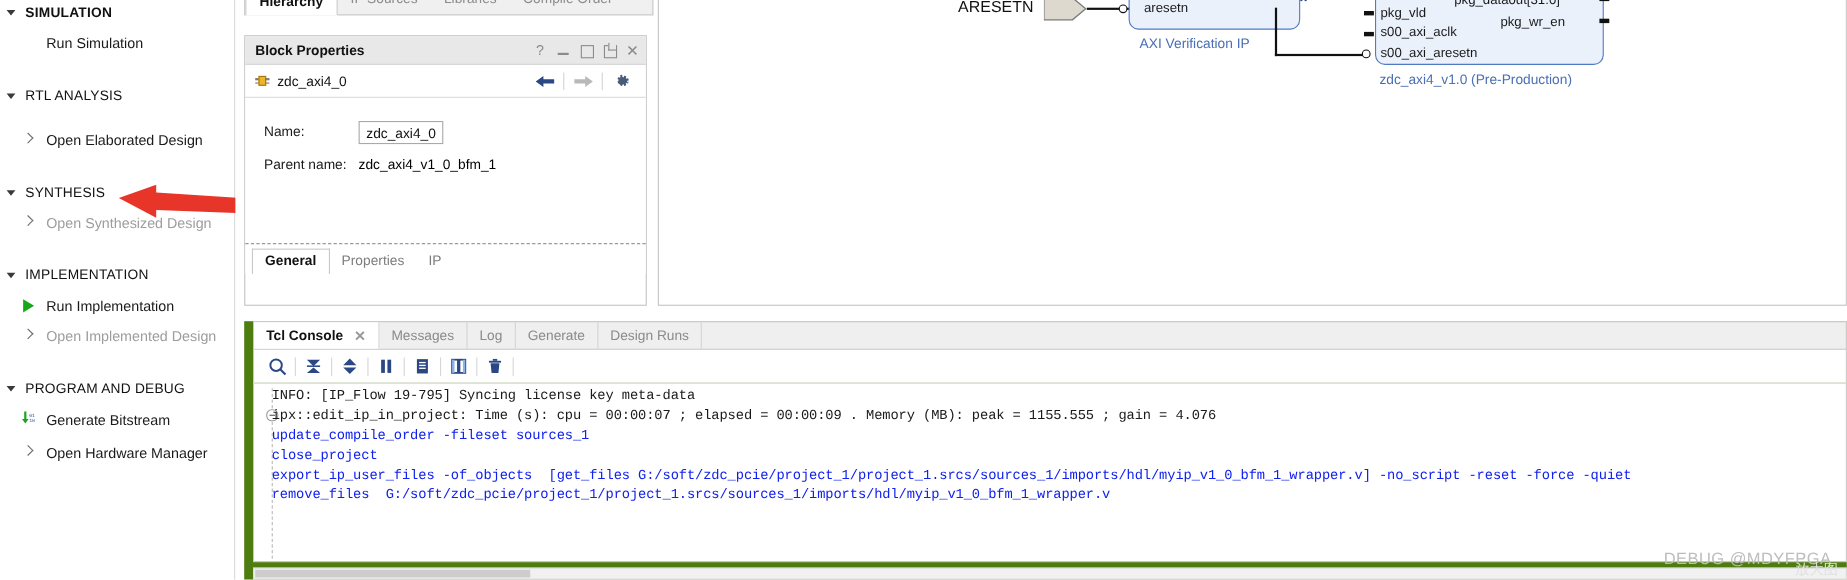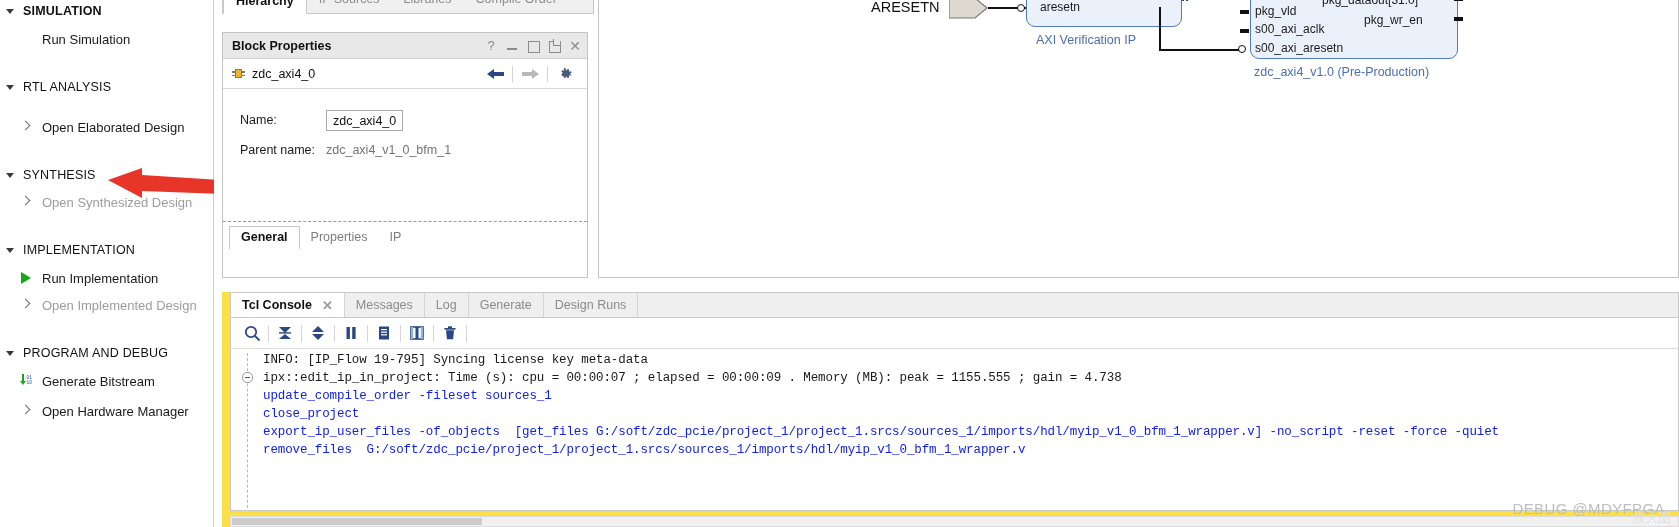--- a/index.html
+++ b/index.html
@@ -116,21 +116,21 @@
   .navbtn { width: 28px; height: 22px; display:flex; align-items:center; justify-content:center; }
   .sep-v { width:1px; height:16px; background:#d4d4d4; margin: 0 3px; }
 
   #bp-body { position: relative; height: 160px; background: #fff; padding: 16px 0 0 0; }
   .prop-row { display: flex; align-items: center; height: 30px; padding-left: 17px; font-size: 12.5px; color: #1a1a1a; }
   .prop-label { width: 86px; flex: 0 0 86px; }
   .prop-input {
     border: 1px solid #a9a9a9; background: #fff; padding: 2px 6px;
     font-size: 12.5px; color: #111; min-width: 58px; height: 21px; line-height: 16px;
   }
-  .prop-value { font-size: 12.5px; color: #737373; }
+  .prop-value { font-size: 12.5px; color: #000000; }
 
   #bp-foot {
     position: absolute; left: 0; bottom: 0; width: 100%; height: 28px;
     border-top: 1px dashed #9a9a9a;
     display: flex; align-items: flex-end; padding-left: 6px; font-size: 12.5px;
   }
   #bp-foot .tab { padding: 3px 11px 5px 11px; color: #7d7d7d; }
   #bp-foot .tab.active { color: #111; font-weight: bold; border: 1px solid #c8c8c8; border-bottom: none; background: #fff; }
 
   
@@ -149,21 +149,21 @@
   .port-label { position: absolute; font-size: 12px; color: #1a1a1a; white-space: nowrap; }
   .ext-label { position: absolute; font-size: 14.5px; color: #111; white-space: nowrap; }
   .wire { position: absolute; background: #111; }
   .pin-sq { position: absolute; width: 9px; height: 4px; background: #111; }
   .pin-circ { position: absolute; width: 8px; height: 8px; border: 1.6px solid #111; border-radius: 50%; background: #fff; }
   .dot { position: absolute; width: 5px; height: 5px; background: #111; }
 
   
   #console-panel {
     position: absolute; left: 222px; top: 292px; width: 1457px; height: 235px;
-    background: #fde047;
+    background: #4d7c0f;
   }
   #console-tabs {
     position: absolute; left: 8px; top: 0; width: 1449px; height: 26px;
     background: #efefef; border: 1px solid #c8c8c8; display: flex; align-items: stretch; font-size: 12.5px;
   }
   #console-tabs .ctab {
     display: flex; align-items: center; padding: 0 11px; color: #8b8b8b;
     border-right: 1px solid #d4d4d4;
   }
   #console-tabs .ctab.active {
@@ -186,21 +186,21 @@
   }
   .gutline { position: absolute; left: 8px; width: 1px; background: #b8b8b8; }
   .fold-box {
     position: absolute; left: 3px; width: 11px; height: 11px;
     border: 1px solid #9a9a9a; border-radius: 5px; background: #fff;
   }
   .fold-box::before {
     content: ""; position: absolute; left: 2px; top: 4px; width: 5px; height: 1px; background: #555;
   }
   .cline {
-    position: absolute; left: 32px; font-family: "Liberation Mono", monospace;
+    position: absolute; left: 16px; font-family: "Liberation Mono", monospace;
     font-size: 12.5px; white-space: pre; letter-spacing: -0.1px;
   }
   .cline.info { color: #1a1a1a; }
   .cline.cmd { color: #1020ee; }
 
   
   #h-scroll {
     position: absolute; left: 8px; bottom: 0px; width: 1449px; height: 11px;
     background: #f1f1f1; border: 1px solid #dcdcdc;
   }
@@ -496,21 +496,21 @@
       </span>
       <span class="tsep"></span>
     </div>
 
     <div id="console-body">
 
       <div class="gutline" style="left:16px; top:4px; height:155px; border-left:1px dashed #b8b8b8; background:none; width:0;"></div>
       <div class="fold-box" style="left:11px; top:23px;"></div>
 
       <div class="cline info" style="top:4px;">INFO: [IP_Flow 19-795] Syncing license key meta-data</div>
-      <div class="cline info" style="top:22px;">ipx::edit_ip_in_project: Time (s): cpu = 00:00:07 ; elapsed = 00:00:09 . Memory (MB): peak = 1155.555 ; gain = 4.738</div>
+      <div class="cline info" style="top:22px;">ipx::edit_ip_in_project: Time (s): cpu = 00:00:07 ; elapsed = 00:00:09 . Memory (MB): peak = 1155.555 ; gain = 4.076</div>
       <div class="cline cmd" style="top:40px;">update_compile_order -fileset sources_1</div>
       <div class="cline cmd" style="top:58px;">close_project</div>
       <div class="cline cmd" style="top:76px;">export_ip_user_files -of_objects  [get_files G:/soft/zdc_pcie/project_1/project_1.srcs/sources_1/imports/hdl/myip_v1_0_bfm_1_wrapper.v] -no_script -reset -force -quiet</div>
       <div class="cline cmd" style="top:94px;">remove_files  G:/soft/zdc_pcie/project_1/project_1.srcs/sources_1/imports/hdl/myip_v1_0_bfm_1_wrapper.v</div>
     </div>
 
     <div id="h-scroll">
       <div class="thumb"></div>
     </div>
   </div>

